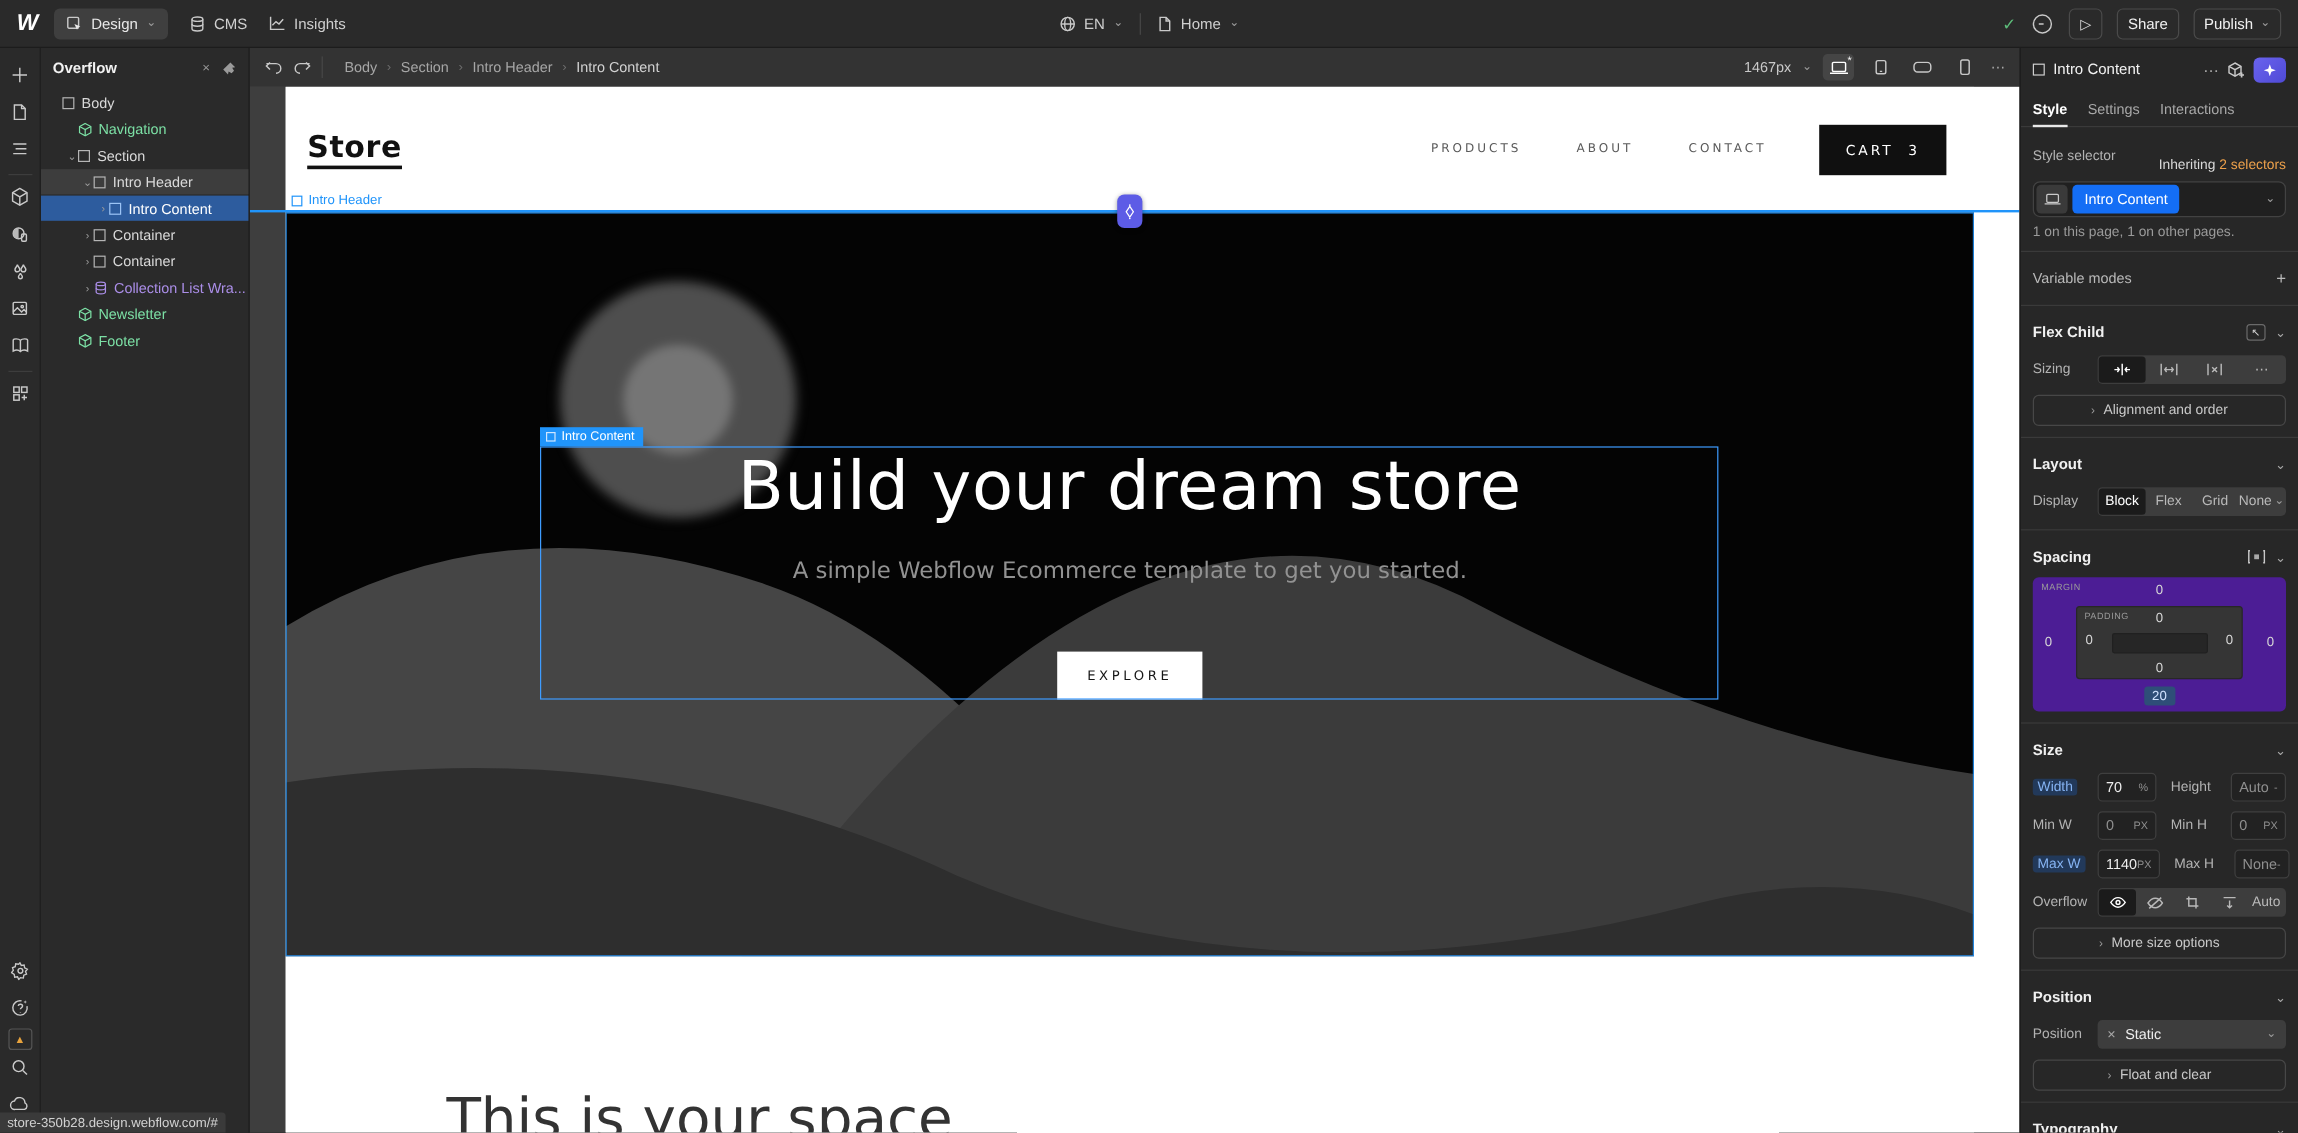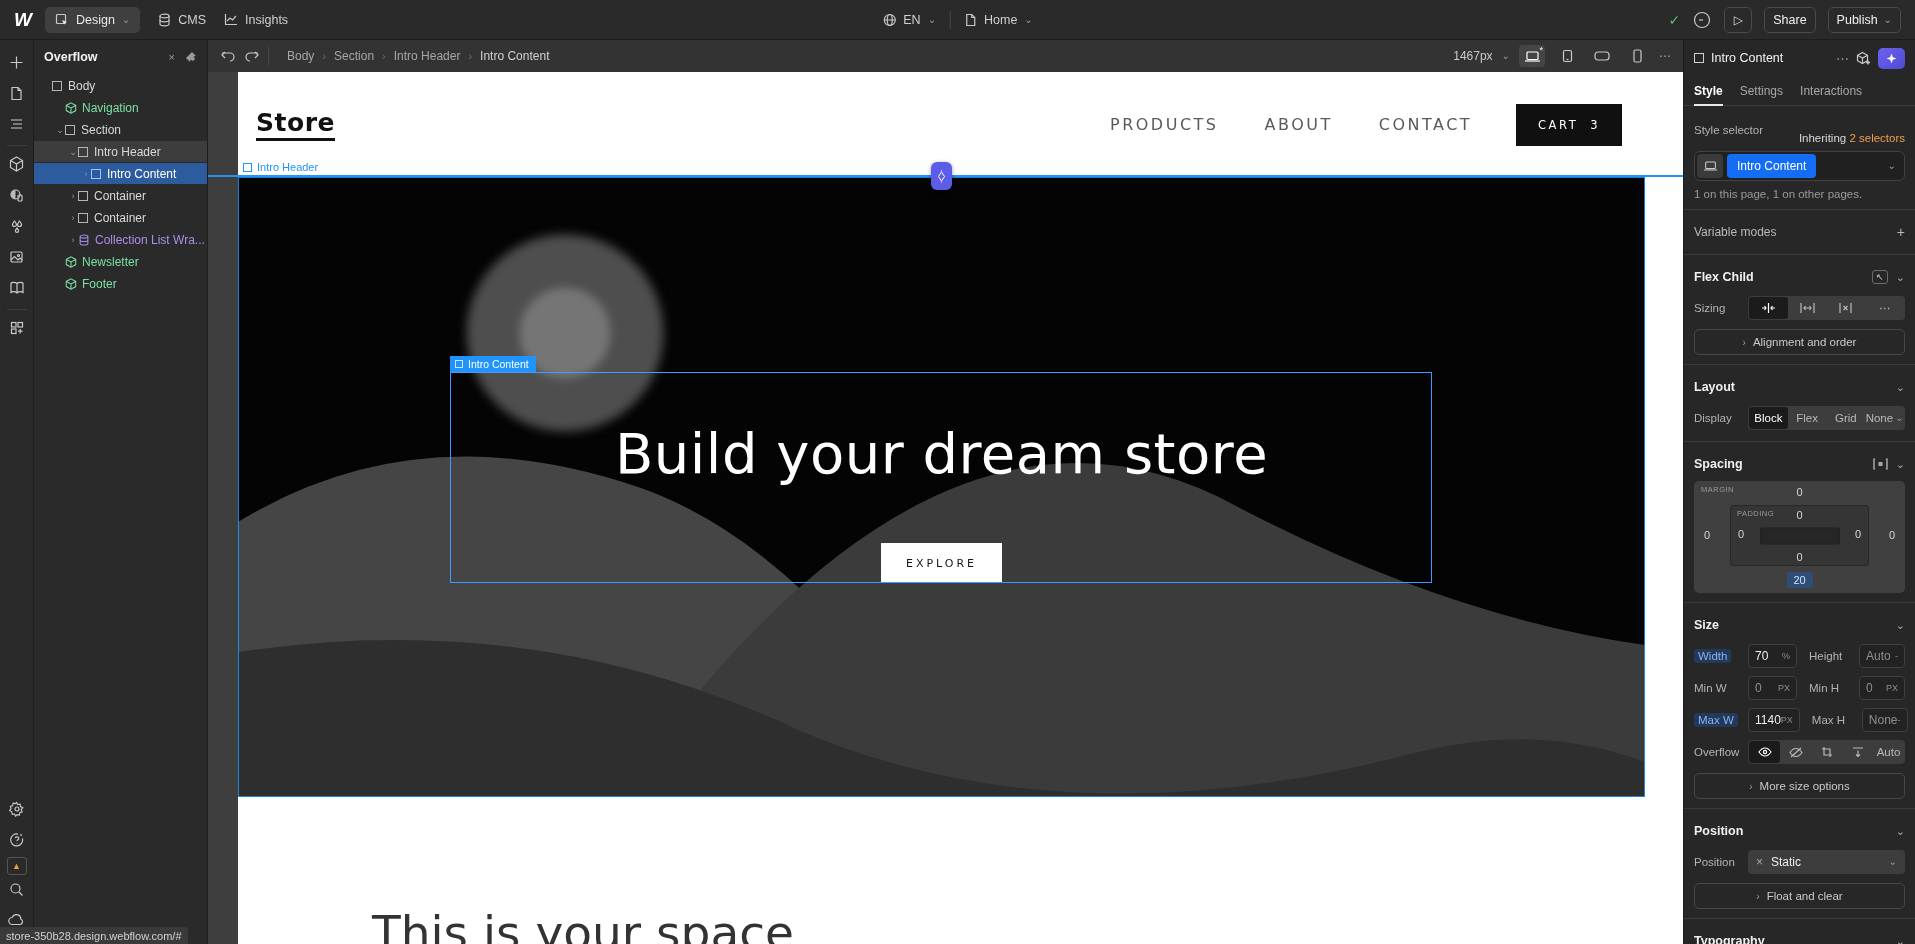--- a/index.html
+++ b/index.html
@@ -65,32 +65,32 @@
   .dev-btn { width:26px; height:22px; display:flex; align-items:center; justify-content:center; border-radius:4px; position:relative; }
   .dev-btn.on { background:#454545; }
   #canvas-viewport { position:absolute; left:0; top:32px; width:1475px; height:872px; overflow:hidden; }
   #page { position:absolute; left:30px; top:0; width:1512px; height:872px; background:#ffffff; overflow:hidden; }
 
   
   #page-header { position:absolute; left:0; top:0; width:1407px; height:105px; background:#fff;
     display:flex; align-items:center; padding:0 23px 0 18px; font-family:"DejaVu Sans", sans-serif; }
   #store-logo { font-size:25px; font-weight:bold; color:#111; border-bottom:3px solid #111; padding-bottom:1px; letter-spacing:0.5px; }
   #page-nav { margin-left:auto; display:flex; align-items:center; gap:46px; }
-  .pnav-link { font-size:16px; letter-spacing:2.5px; color:#5a5a5a; }
+  .pnav-link { font-size:10px; letter-spacing:2.5px; color:#5a5a5a; }
   #cart-btn { margin-left:44px; background:#101010; color:#fff; height:42px; padding:0 22px;
     display:flex; align-items:center; gap:12px; font-size:11.5px; letter-spacing:2.5px; }
 
   
   #hero { position:absolute; left:0; top:105px; width:1407px; height:620px; background:#040404; overflow:hidden;
     font-family:"DejaVu Sans", sans-serif; }
   #hero-circle { position:absolute; left:212px; top:41px; width:230px; height:230px; border-radius:50%;
     background:radial-gradient(circle, #757575 0 27%, #4e4e4e 29% 58%, rgba(70,70,70,0) 63%); filter:blur(4px); }
   #hero-waves { position:absolute; left:0; bottom:0; width:1407px; height:620px; }
   #hero-title { position:absolute; left:0; top:196px; width:1407px; text-align:center; font-size:56px;
-    font-weight:500; color:#fff; letter-spacing:0.5px;margin-top:48px; }
+    font-weight:500; color:#fff; letter-spacing:0.5px; }
   #hero-sub { position:absolute; left:0; top:288px; width:1407px; text-align:center; font-size:19px; color:#929292; }
   #explore-btn { position:absolute; left:643px; top:366px; width:121px; height:40px; background:#fff; color:#161616;
     display:flex; align-items:center; justify-content:center; font-size:11px; letter-spacing:3px; }
   #below-section { position:absolute; left:0; top:725px; width:1407px; height:147px; background:#fff; }
   #below-heading { position:absolute; left:134px; top:108px; font-size:47px; font-weight:500; color:#333;
     font-family:"DejaVu Sans", sans-serif; }
 
   
   #blue-line { position:absolute; left:0; top:103px; width:1475px; height:2px; background:#2094fa; z-index:6; }
   #hero-outline { position:absolute; left:30px; top:105px; width:1407px; height:620px;
@@ -146,21 +146,21 @@
   .chip.blue { background:rgba(20,110,245,0.25); color:#86b4f3; }
   .seg { flex:1; display:flex; background:#3d3d3d; border-radius:4px; padding:1px; height:24px; }
   .seg .s { flex:1; display:flex; align-items:center; justify-content:center; color:#b9b9b9;
     font-size:11.5px; border-radius:3px; gap:2px; }
   .seg .s.on { background:#1b1b1b; color:#fff; }
   .seg .s svg { stroke:#b9b9b9; } .seg .s.on svg { stroke:#fff; }
   .wbtn { height:26px; border:1px solid #474747; border-radius:5px; display:flex; align-items:center;
     justify-content:center; gap:7px; color:#c9c9c9; font-size:11.5px; margin-top:7px; }
   .wbtn .a { color:#9a9a9a; font-size:10px; }
   
-  .spacebox { position:relative; margin-top:4px; height:112px; background:#404040; border-radius:5px; }
+  .spacebox { position:relative; margin-top:4px; height:112px; background:#4c1d95; border-radius:5px; }
   .spacebox .tinylab { position:absolute; font-size:7.5px; letter-spacing:0.5px; color:#9a9a9a; }
   .spc-val { position:absolute; font-size:11px; color:#d6d6d6; }
   .padbox { position:absolute; left:36px; right:36px; top:24px; bottom:27px; background:#353535;
     border:1px solid #272727; border-radius:3px; }
   .ctr-rect { position:absolute; left:50%; top:50%; transform:translate(-50%,-50%); width:80px; height:17px;
     background:#262626; border:1px solid #202020; border-radius:2px; }
   .spc-chip { position:absolute; left:50%; transform:translateX(-50%); bottom:5px; background:#2e4e78;
     color:#cfe2ff; border-radius:3px; padding:0 7px; font-size:11px; line-height:16px; }
   
   .inp { display:flex; align-items:center; justify-content:space-between; background:#222; border:1px solid #3f3f3f;
@@ -490,20 +490,21 @@
         </div>
 
         <div id="hero">
           <div id="hero-circle"></div>
           <svg id="hero-waves" viewBox="0 0 1407 620" preserveAspectRatio="none">
             <path d="M0,620 L0,345 Q180,235 400,310 Q570,368 730,620 Z" fill="#454545"></path>
             <path d="M380,620 Q700,165 1000,330 Q1210,440 1407,468 L1407,620 Z" fill="#3b3b3b"></path>
             <path d="M0,620 L0,475 Q300,430 560,553 Q830,668 1180,575 Q1300,545 1407,585 L1407,620 Z" fill="#2e2e2e"></path>
           </svg>
           <div id="hero-title">Build your dream store</div>
+          <div id="hero-sub">A simple Webflow Ecommerce template to get you started.</div>
           <div id="explore-btn">EXPLORE</div>
         </div>
 
         <div id="below-section">
           <div id="below-heading">This is your space</div>
         </div>
       </div>
 
       <div id="hero-outline"></div>
       <div id="blue-line"></div>

